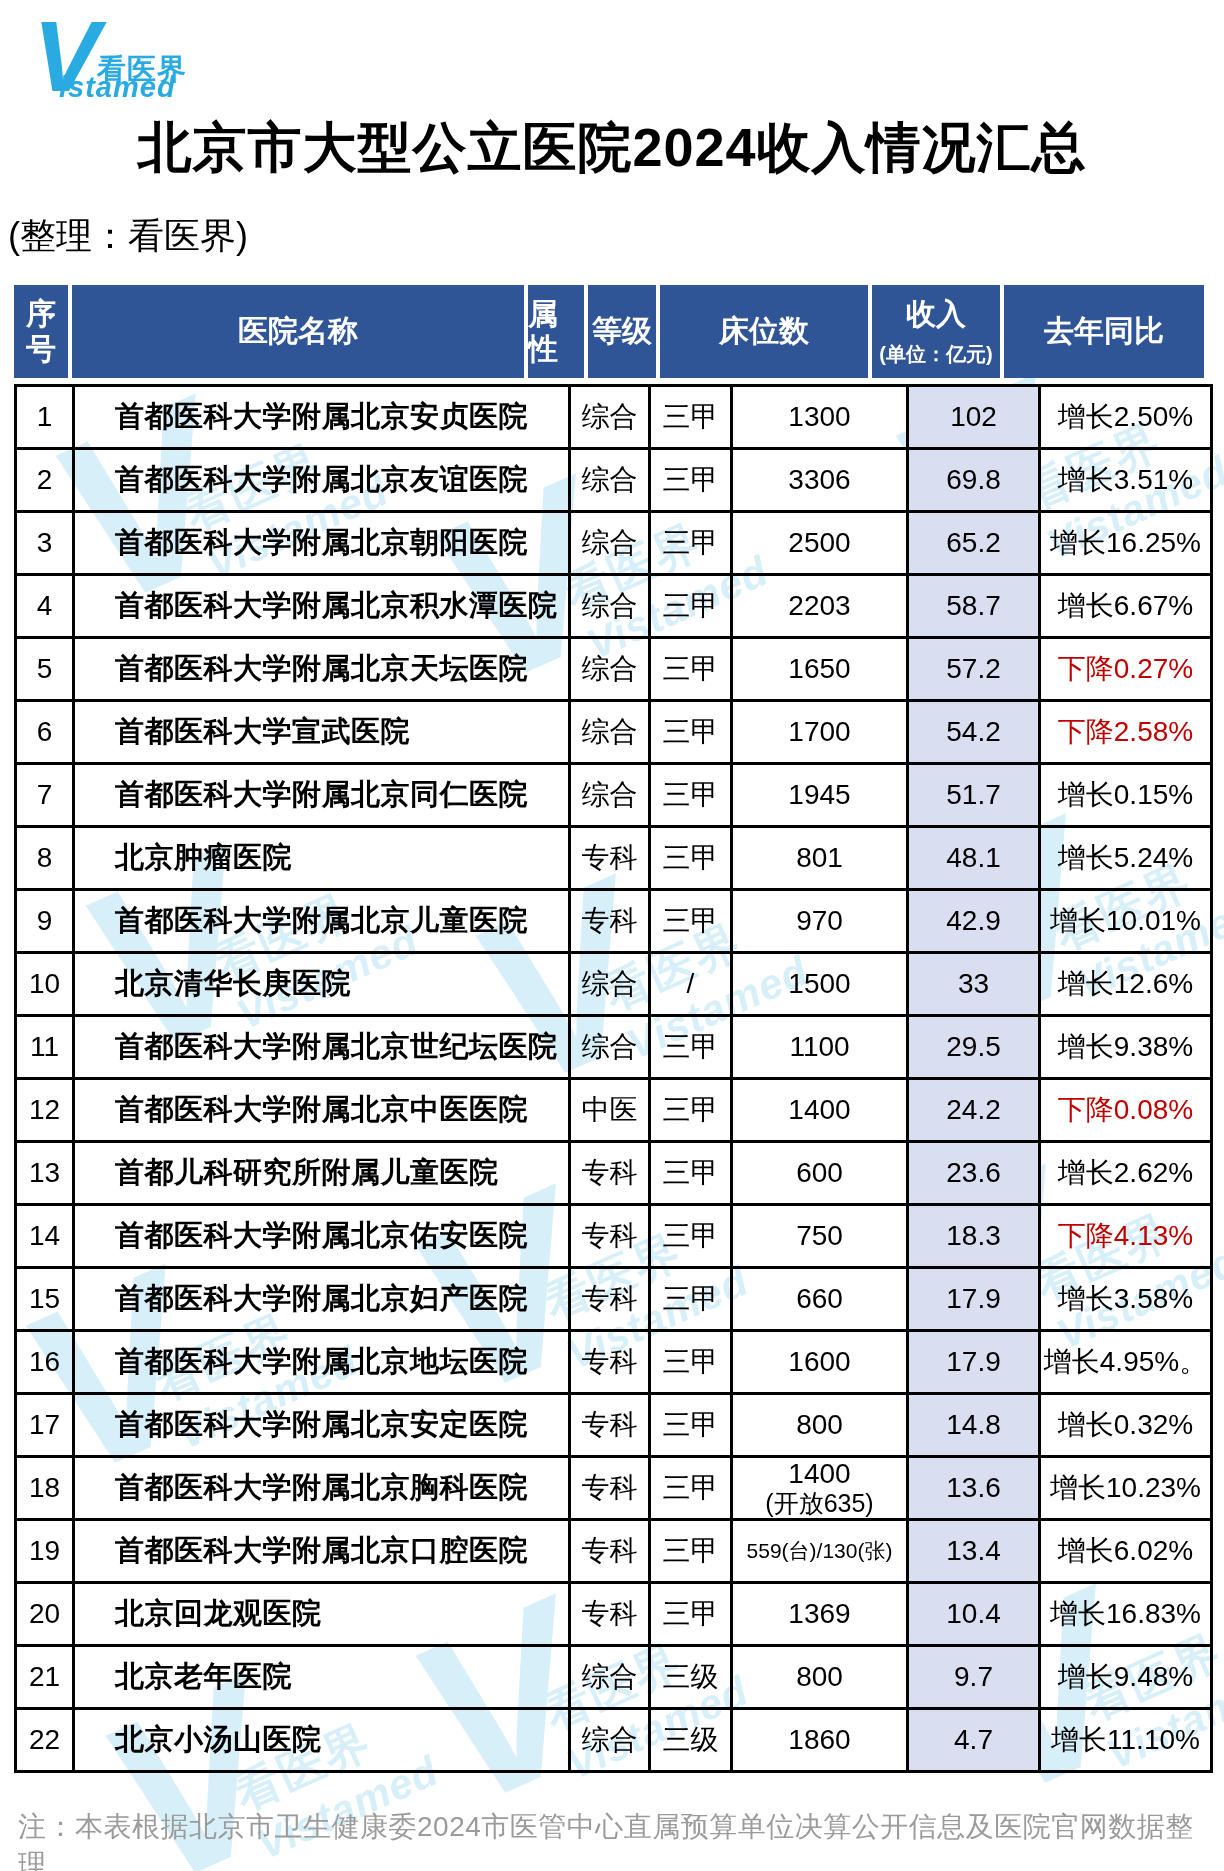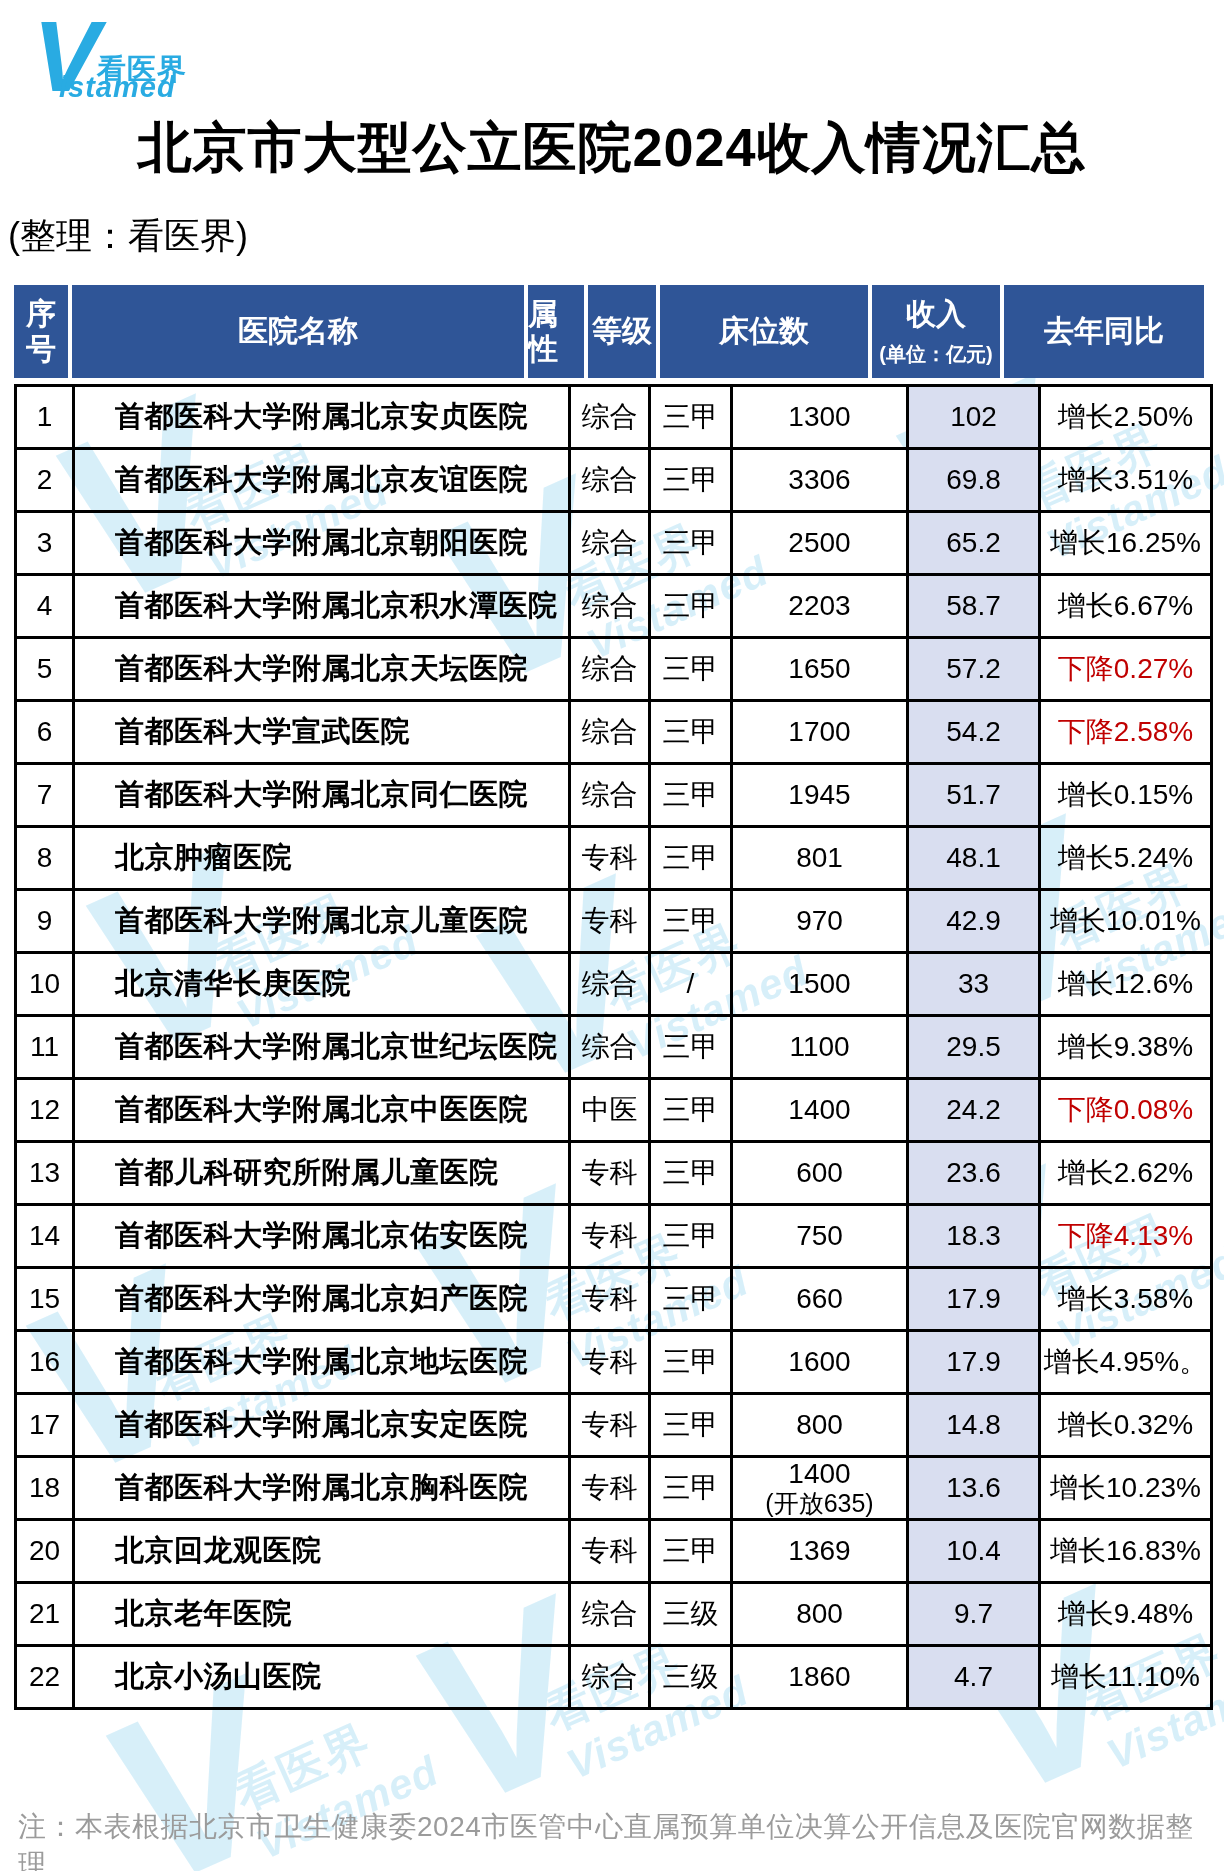--- a/index.html
+++ b/index.html
@@ -327,20 +327,29 @@
             <tr>
               <td class="td-no">18</td>
               <td class="td-name">首都医科大学附属北京胸科医院</td>
               <td class="td-attr">专科</td>
               <td class="td-level">三甲</td>
               <td class="td-beds">1400<span class="beds-sub">(开放635)</span></td>
               <td class="td-income">13.6</td>
               <td class="td-yoy">增长10.23%</td>
             </tr>
             <tr>
+              <td class="td-no">19</td>
+              <td class="td-name">首都医科大学附属北京口腔医院</td>
+              <td class="td-attr">专科</td>
+              <td class="td-level">三甲</td>
+              <td class="td-beds beds-small">559(台)/130(张)</td>
+              <td class="td-income">13.4</td>
+              <td class="td-yoy">增长6.02%</td>
+            </tr>
+            <tr>
               <td class="td-no">20</td>
               <td class="td-name">北京回龙观医院</td>
               <td class="td-attr">专科</td>
               <td class="td-level">三甲</td>
               <td class="td-beds">1369</td>
               <td class="td-income">10.4</td>
               <td class="td-yoy">增长16.83%</td>
             </tr>
             <tr>
               <td class="td-no">21</td>

